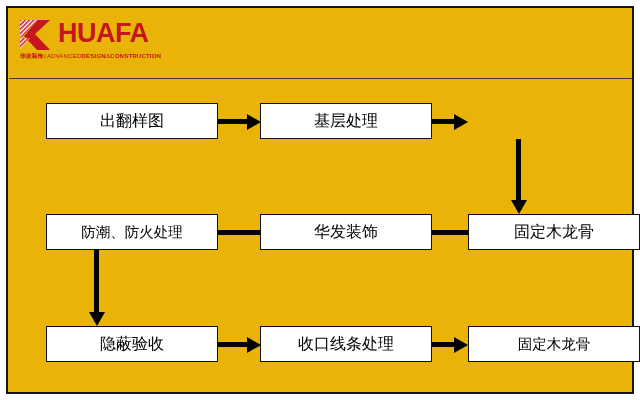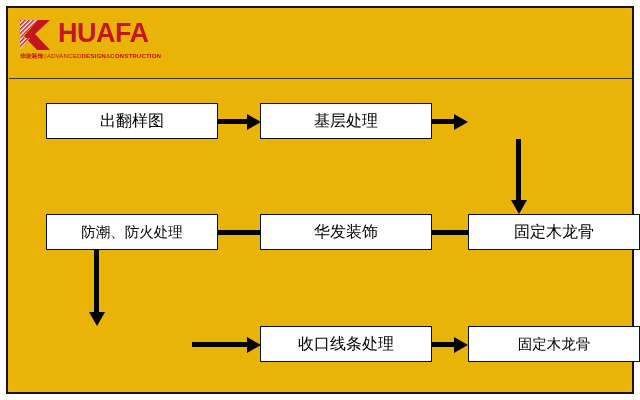--- a/index.html
+++ b/index.html
@@ -125,20 +125,23 @@
     <div class="node w-lg c3 r2">
       <span>固定木龙骨</span>
     </div>
     <div class="node w-lg c2 r2">
       <span>华发装饰</span>
     </div>
     <div class="node w-lg small c1 r2">
       <span>防潮、防火处理</span>
     </div>
 
+    <div class="node w-lg c1 r3">
+      <span>隐蔽验收</span>
+    </div>
     <div class="node w-lg c2 r3">
       <span>收口线条处理</span>
     </div>
     <div class="node w-lg small c3 r3">
       <span>固定木龙骨</span>
     </div>
 
   </div>
 </div>
 

